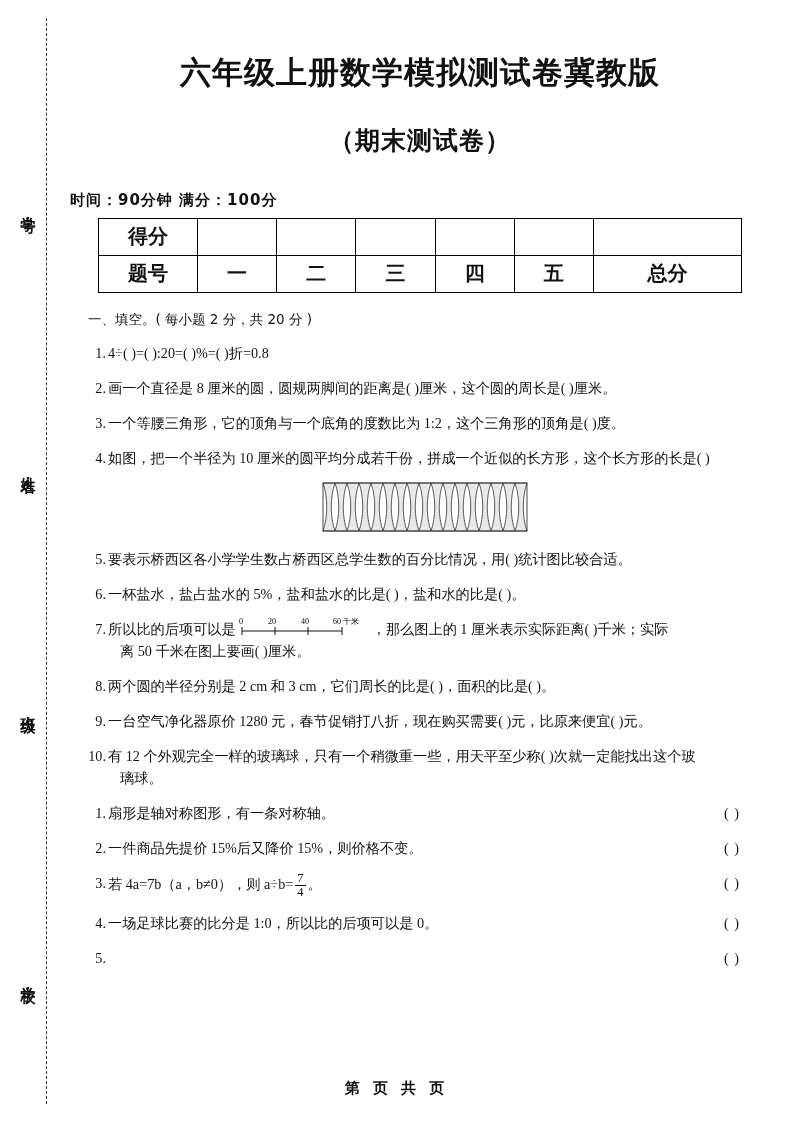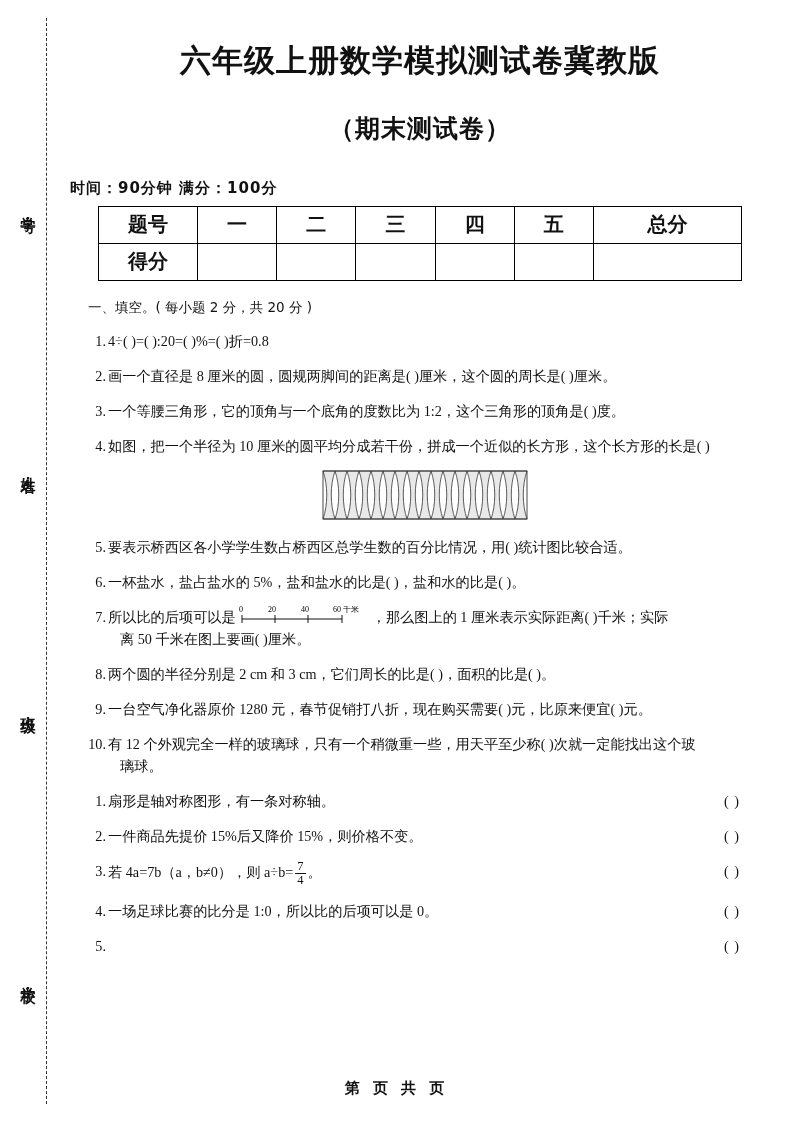--- a/index.html
+++ b/index.html
@@ -51,21 +51,21 @@
   .sl-banji { top: 705px; }
   .sl-xuexiao { top: 975px; }
 
   .content {
     position: absolute;
     left: 70px;
     top: 0;
     width: 700px;
   }
   h1.title {
-    margin: 4px;
+    margin: 16px;
     padding-top: 36px;
     text-align: center;
     font-family: "DejaVu Sans", sans-serif;
     font-weight: bold;
     font-size: 31px;
     letter-spacing: 1px;
     line-height: 1.35;
   }
   h2.subtitle {
     margin: 16px;
@@ -186,36 +186,36 @@
   <div class="content">
 
     <h1 class="title">六年级上册数学模拟测试卷冀教版</h1>
     <h2 class="subtitle">（期末测试卷）</h2>
 
     <div class="examinfo">时间：90分钟  满分：100分</div>
 
     <table class="scoretable">
       <tbody>
           <tr>
+        <td class="head">得分</td>
+        <td></td>
+        <td></td>
+        <td></td>
+        <td></td>
+        <td></td>
+        <td></td>
+      </tr>
+      <tr>
         <td class="head">题号</td>
         <td>一</td>
         <td>二</td>
         <td>三</td>
         <td>四</td>
         <td>五</td>
         <td>总分</td>
-      </tr>
-      <tr>
-        <td class="head">得分</td>
-        <td></td>
-        <td></td>
-        <td></td>
-        <td></td>
-        <td></td>
-        <td></td>
       </tr>
     </tbody>
       </table>
 
     <div class="section-title">一、填空。( 每小题 2 分，共 20 分 )</div>
     <ul class="qlist">
       <li class="q">
         <span class="num">1.</span>
         <span>4÷(    )=(    ):20=(    )%=(    )折=0.8</span>
       </li>

